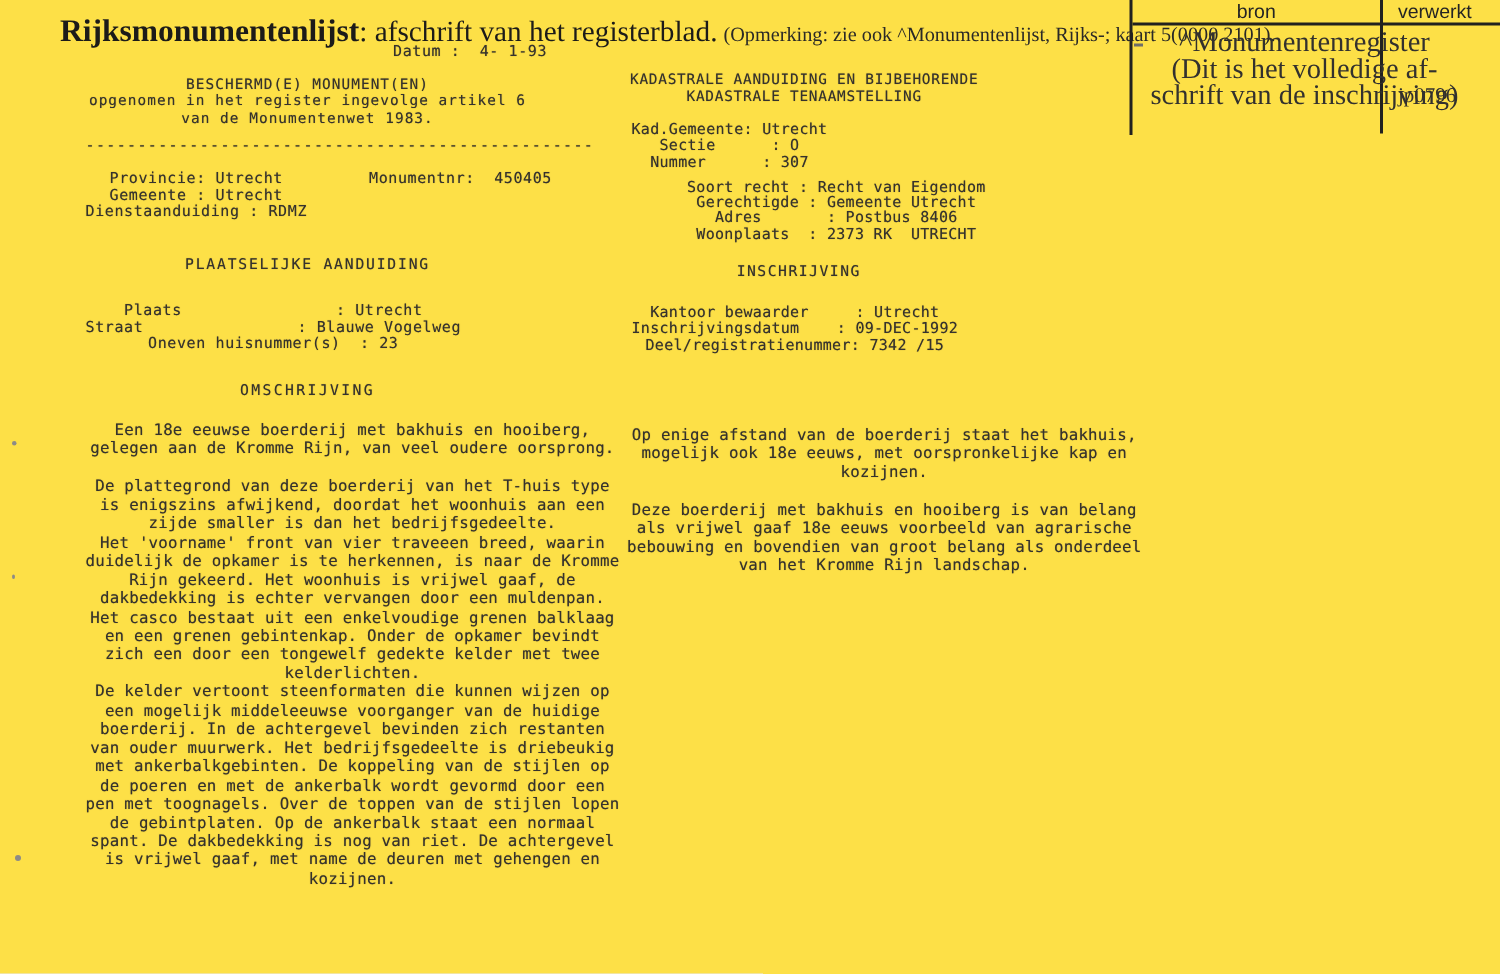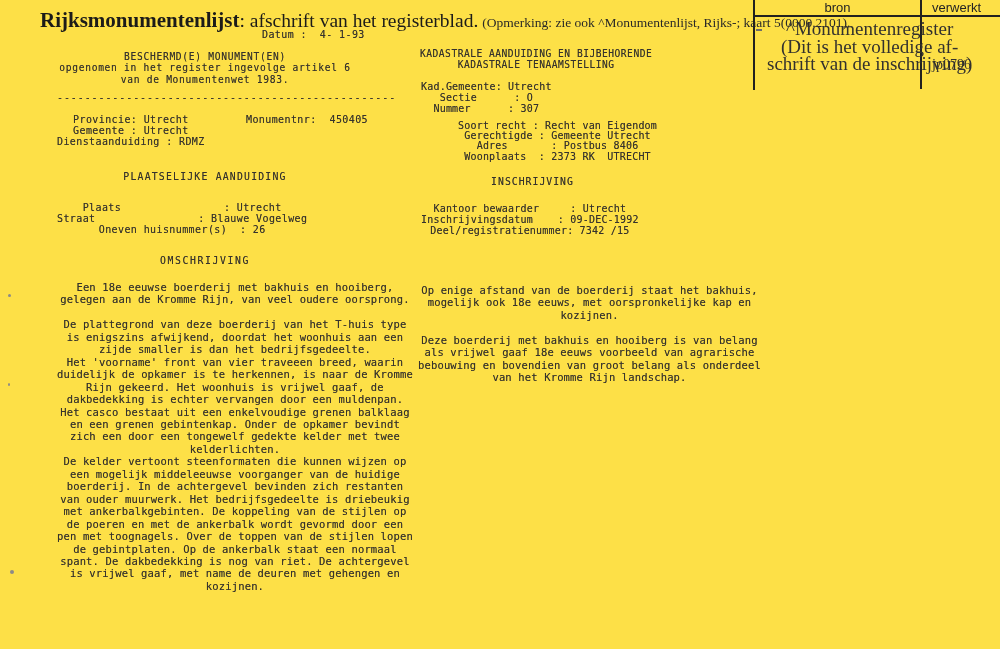--- a/index.html
+++ b/index.html
@@ -87,21 +87,21 @@
   <pre class="abs mono lbl" style="left:57px;top:114px;">Provincie: Utrecht
 Gemeente : Utrecht
 Dienstaanduiding : RDMZ</pre>
 
   <pre class="abs mono lbl" style="left:246px;top:114px;">Monumentnr:  450405</pre>
 
   <pre class="abs mono c-head" style="left:50px;top:171px;width:310px;">PLAATSELIJKE AANDUIDING</pre>
 
   <pre class="abs mono lbl" style="left:57px;top:202px;">Plaats                : Utrecht
 Straat                : Blauwe Vogelweg
-Oneven huisnummer(s)  : 26</pre>
+Oneven huisnummer(s)  : 23</pre>
 
   <pre class="abs mono c-head" style="left:50px;top:255px;letter-spacing:1.6px;width:310px;">OMSCHRIJVING</pre>
 
   <pre class="abs mono body-text" style="left:57px;top:281px;">Een 18e eeuwse boerderij met bakhuis en hooiberg,
 gelegen aan de Kromme Rijn, van veel oudere oorsprong.
 
 De plattegrond van deze boerderij van het T-huis type
 is enigszins afwijkend, doordat het woonhuis aan een
 zijde smaller is dan het bedrijfsgedeelte.
 Het 'voorname' front van vier traveeen breed, waarin

